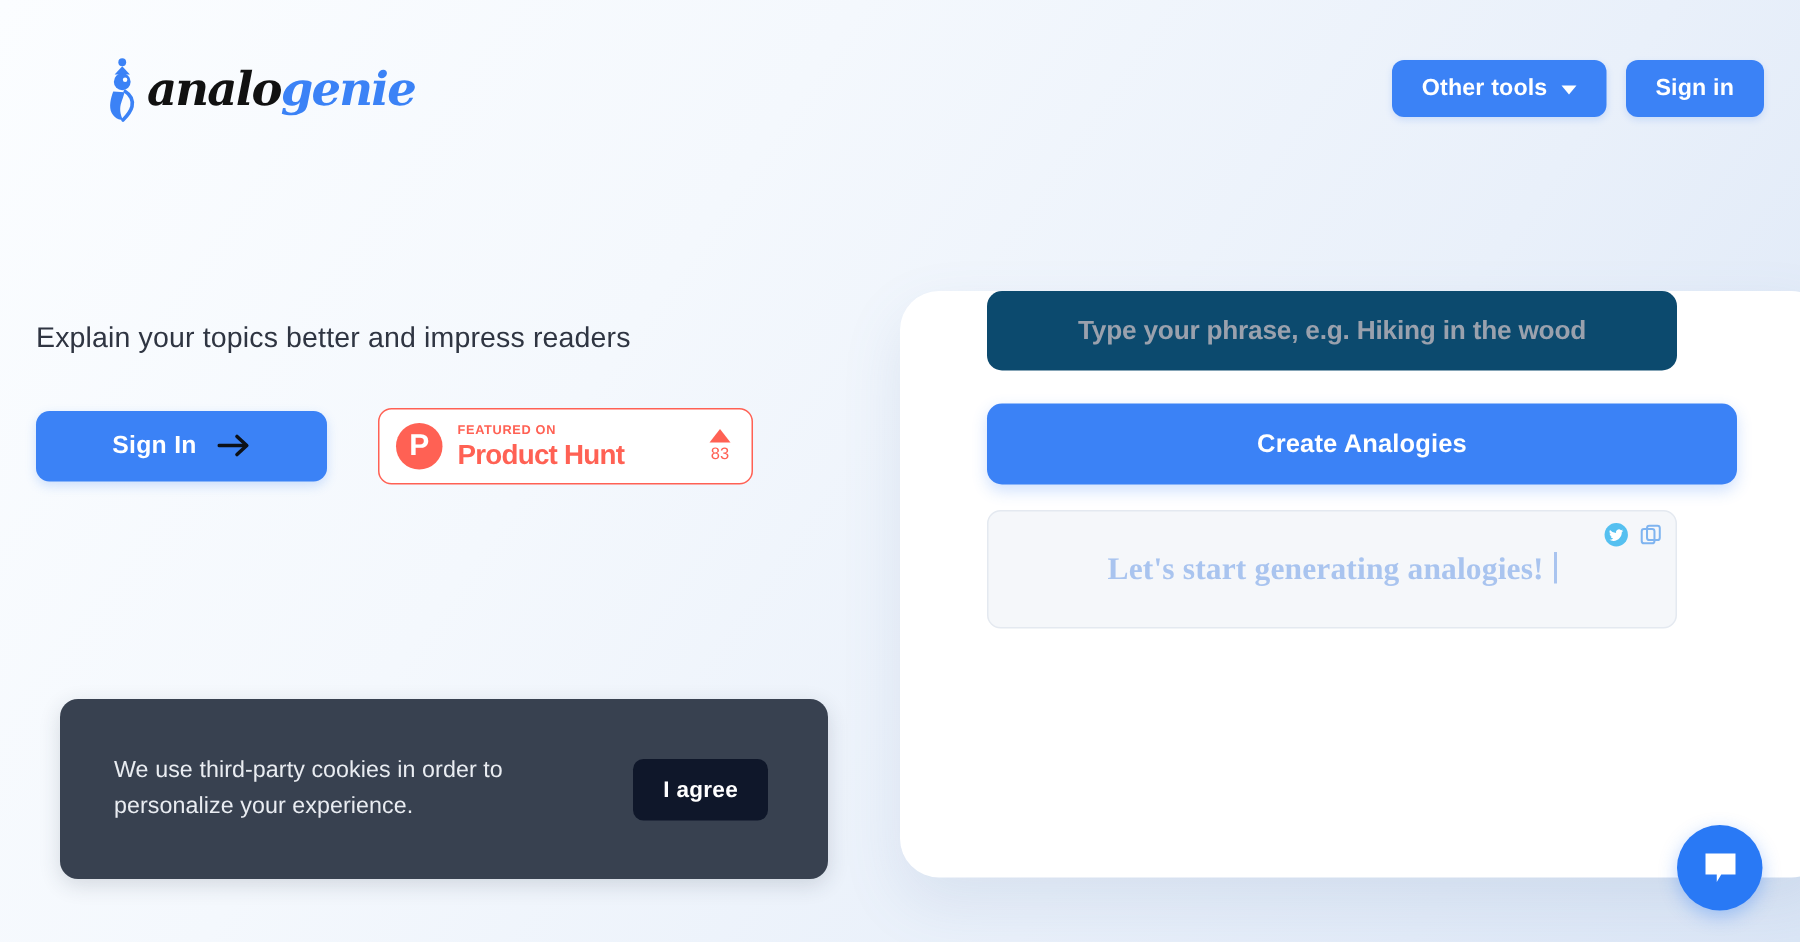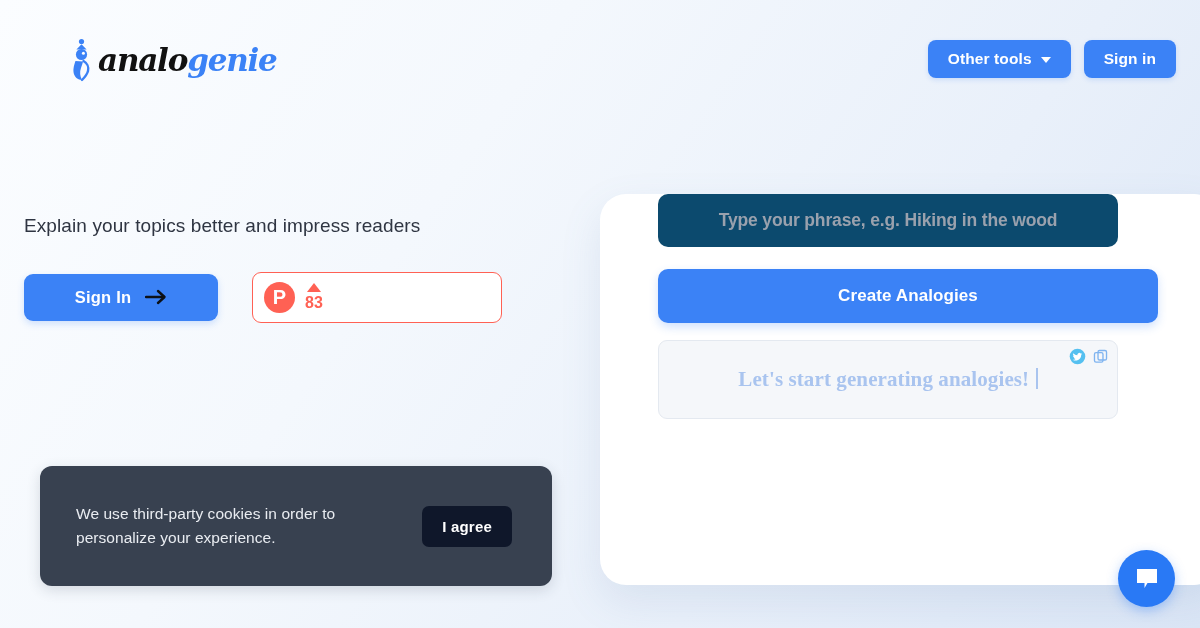--- a/index.html
+++ b/index.html
@@ -181,22 +181,22 @@
     flex: 0 0 auto;
     padding-right: 2px;
   }
   .ph-tri {
     width: 0; height: 0;
     border-left: 7px solid transparent;
     border-right: 7px solid transparent;
     border-bottom: 9px solid #ff6154;
   }
   .ph-count {
-    font-size: 16px;
-    font-weight: bold;
+    font-size: 11px;
+    font-weight: normal;
     color: #ff6154;
     line-height: 1;
   }
 
   
   .cookie {
     position: absolute;
     left: 40px;
     top: 466px;
     width: 512px;
@@ -370,20 +370,24 @@
     <button class="btn-signin">
       <span>Sign In</span>
       <svg class="arrow-right" width="22" height="16" viewBox="0 0 22 16">
         <path d="M1 8 H19" stroke="#0d1117" stroke-width="2.4" stroke-linecap="round"></path>
         <path d="M13 2 L19.5 8 L13 14" fill="none" stroke="#0d1117" stroke-width="2.4" stroke-linecap="round" stroke-linejoin="round"></path>
       </svg>
     </button>
 
     <div class="ph-badge">
       <div class="ph-logo">P</div>
+      <div class="ph-texts">
+        <div class="ph-featured">FEATURED ON</div>
+        <div class="ph-name">Product Hunt</div>
+      </div>
       <div class="ph-votes">
         <div class="ph-tri"></div>
         <div class="ph-count">83</div>
       </div>
     </div>
 
   </div>
 </div>
 
 <div class="cookie">

